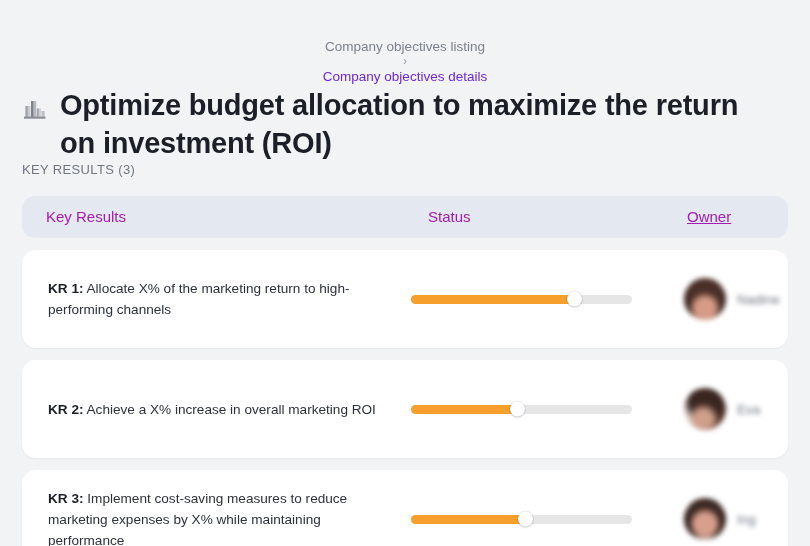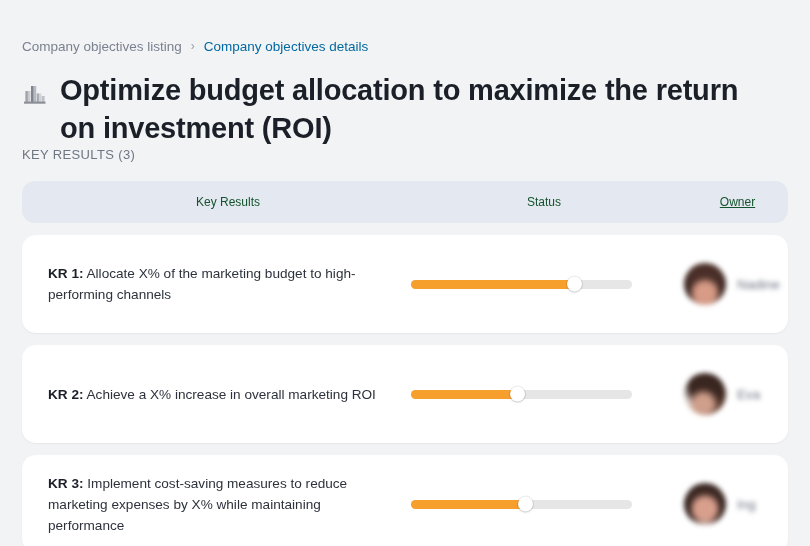--- a/index.html
+++ b/index.html
@@ -20,47 +20,46 @@
     width: 810px;
     height: 546px;
     box-sizing: border-box;
     padding: 0 22px;
   }
 
   
   .breadcrumb {
     display: flex;
     align-items: center;
-    gap: 9px;
     padding-top: 38px;
     font-size: 13.5px;
     line-height: 18px;
+    flex-direction: column;
   }
   .crumb-link {
     color: #7b8190;
     cursor: pointer;
     white-space: nowrap;
   }
   .crumb-sep {
     color: #9aa0ac;
     font-size: 12px;
     line-height: 1;
     transform: translateY(-1px);
   }
   .crumb-current {
-    color: #0369a1;
+    color: #6d28d9;
     white-space: nowrap;
   }
 
   
   .title-row {
     display: flex;
     align-items: flex-start;
     gap: 12px;
-    margin-top: 15px;
   }
   .title-icon {
     flex: 0 0 auto;
     width: 26px;
     height: 34px;
     display: flex;
     align-items: center;
     justify-content: center;
     margin-top: 6px;
   }
@@ -89,24 +88,23 @@
     display: grid;
     grid-template-columns: 388px 250px 1fr;
     align-items: center;
   }
   .table-head {
     background: #e4e8f0;
     border-radius: 13px;
     height: 42px;
   }
   .th {
-    font-size: 12px;
-    color: #14532d;
+    font-size: 15px;
+    color: #a21caf;
     line-height: 20px;
-    text-align: center;
   }
   .th-keyresults { padding-left: 24px; }
   .th-status { padding-left: 1px; margin-left: 17px; }
   .th-owner { padding-left: 27px; text-decoration: underline; }
 
   .card {
     background: #ffffff;
     border-radius: 14px;
     box-shadow: 0 1px 2px rgba(22, 28, 45, 0.05);
     margin-top: 12px;
@@ -234,21 +232,21 @@
   <div class="table">
 
     <div class="row-grid table-head">
       <div class="th th-keyresults">Key Results</div>
       <div class="th th-status">Status</div>
       <div class="th th-owner">Owner</div>
     </div>
 
     <div class="row-grid card">
       <div class="kr-text">
-        <span class="kr-label">KR 1:</span><span> Allocate X% of the marketing budget to high-performing channels</span>
+        <span class="kr-label">KR 1:</span><span> Allocate X% of the marketing return to high-performing channels</span>
       </div>
       <div class="status-cell">
         <div class="slider">
           <div class="slider-fill" style="width: 74%;"></div>
           <div class="slider-knob" style="left: 74%;"></div>
         </div>
       </div>
       <div class="owner-cell">
         <div class="avatar avatar-a"></div>
         <span class="owner-name">Nadine</span>

